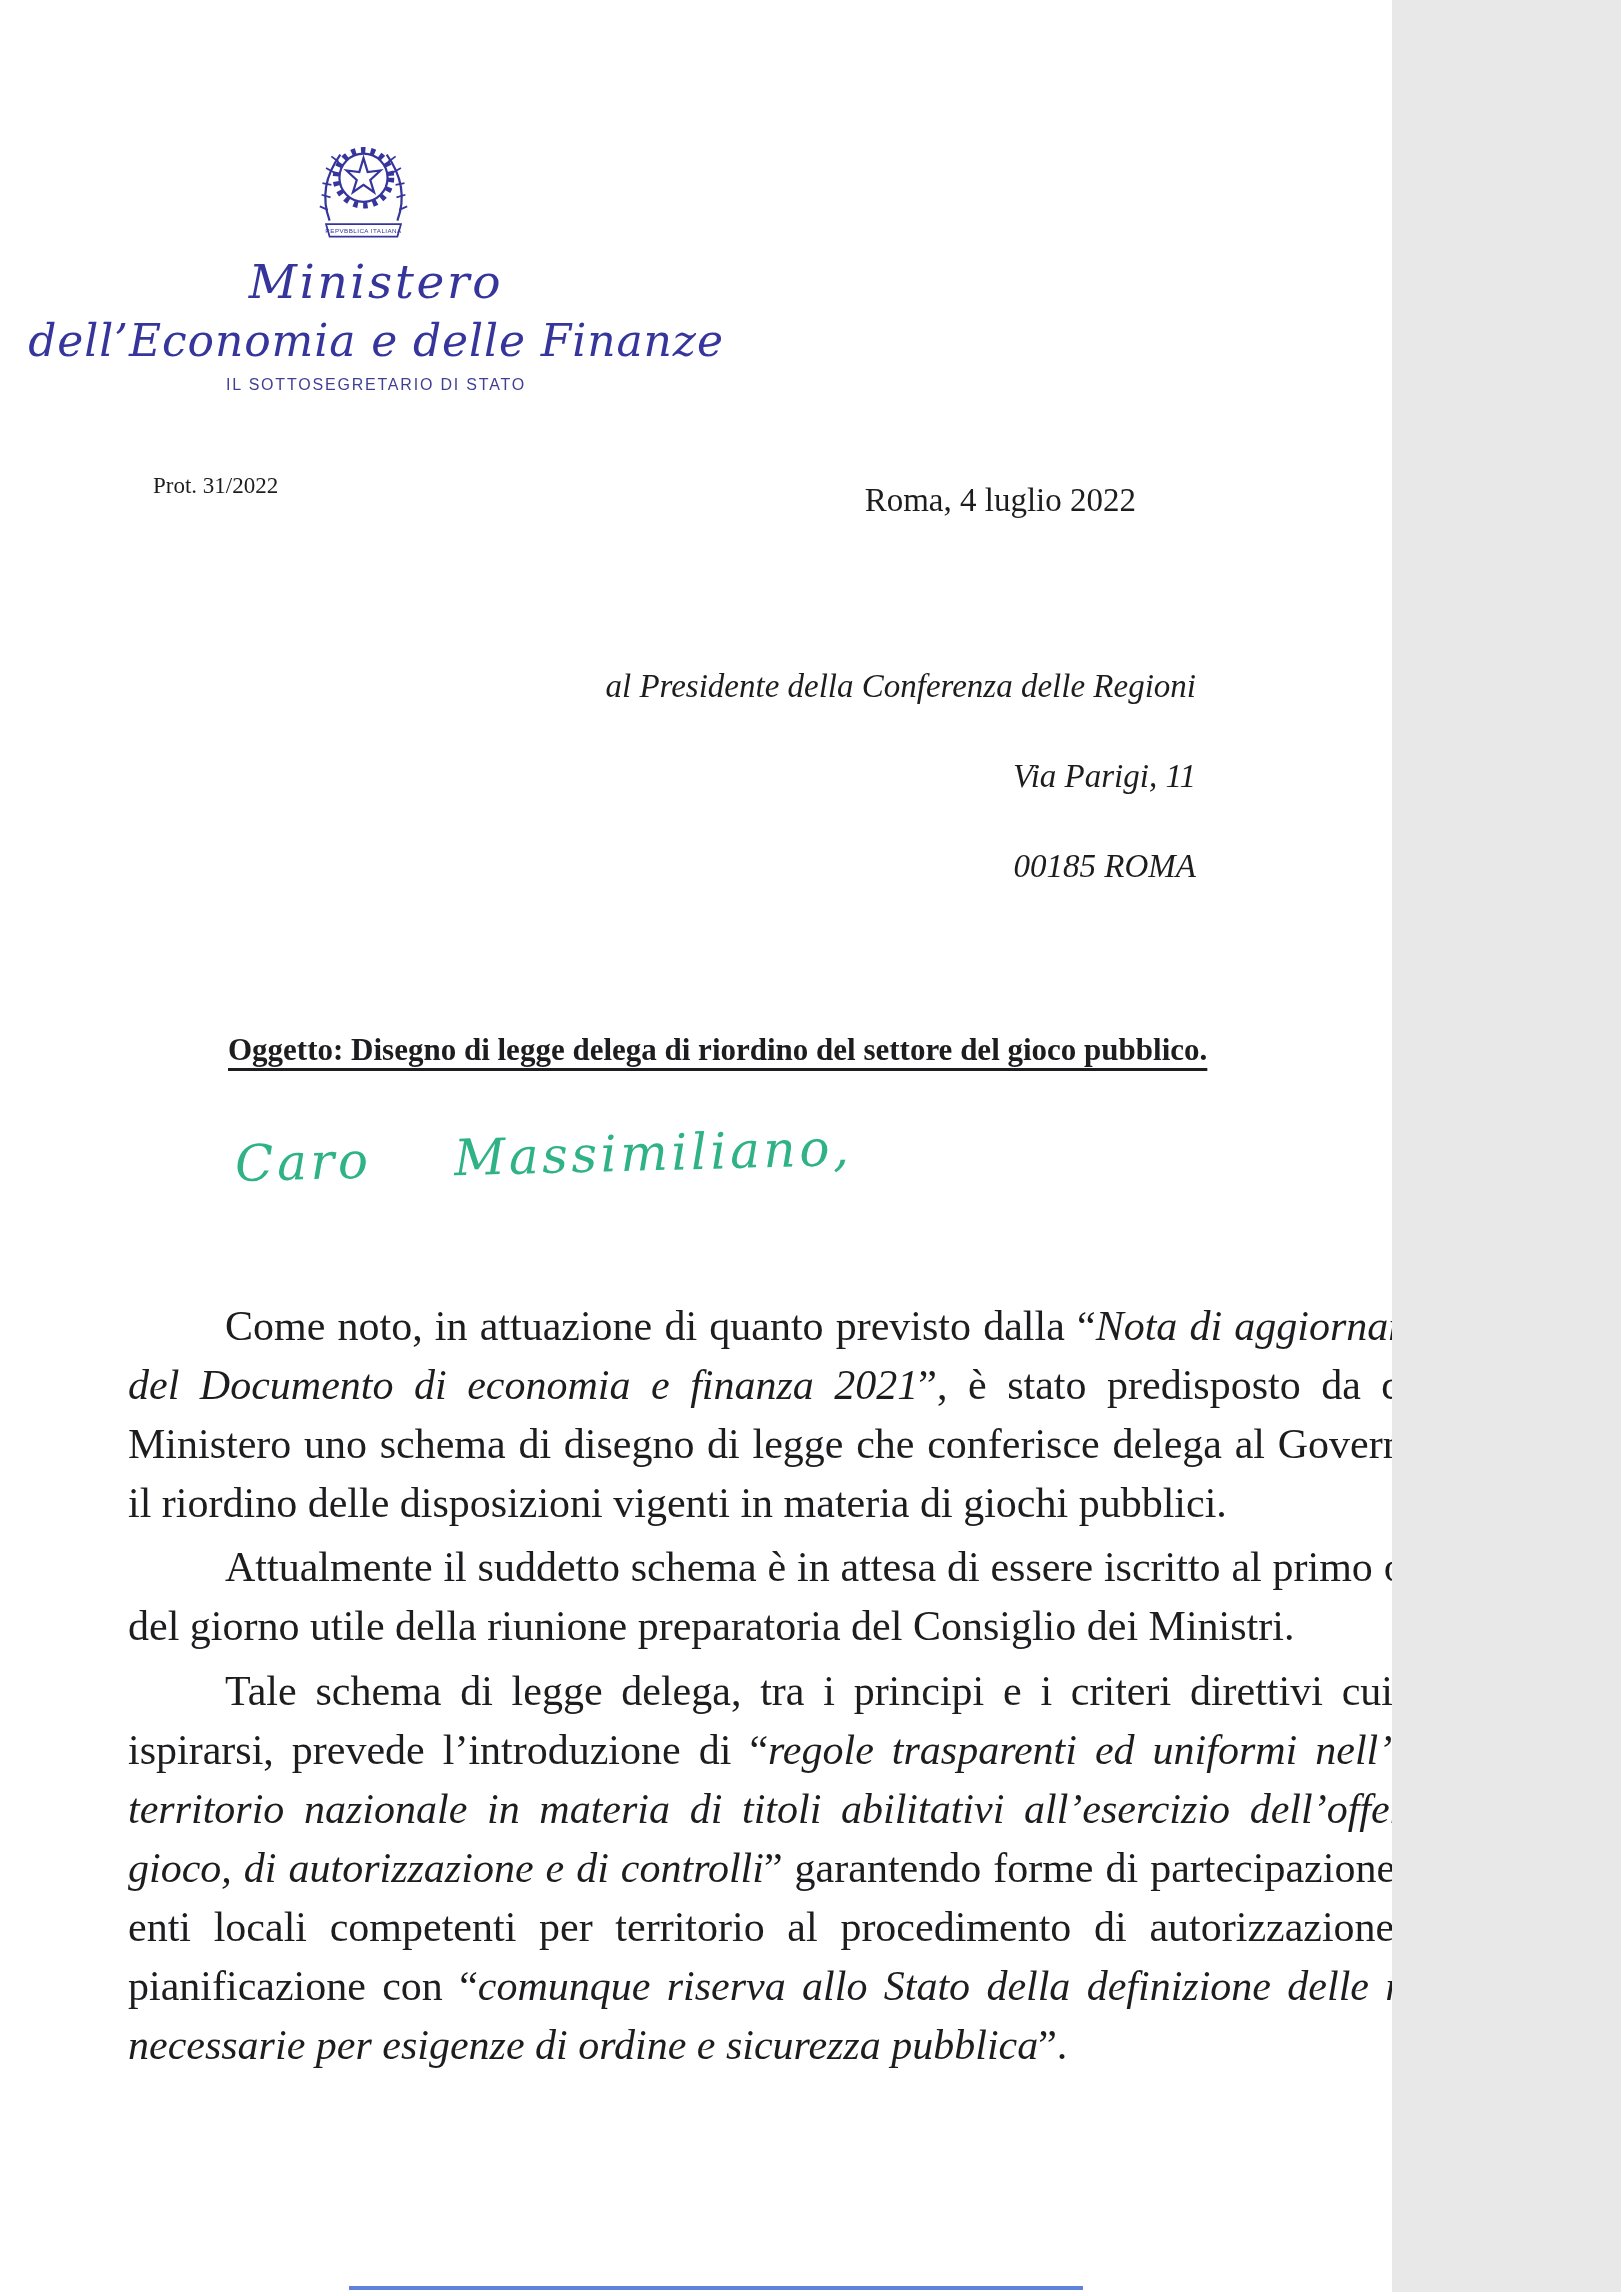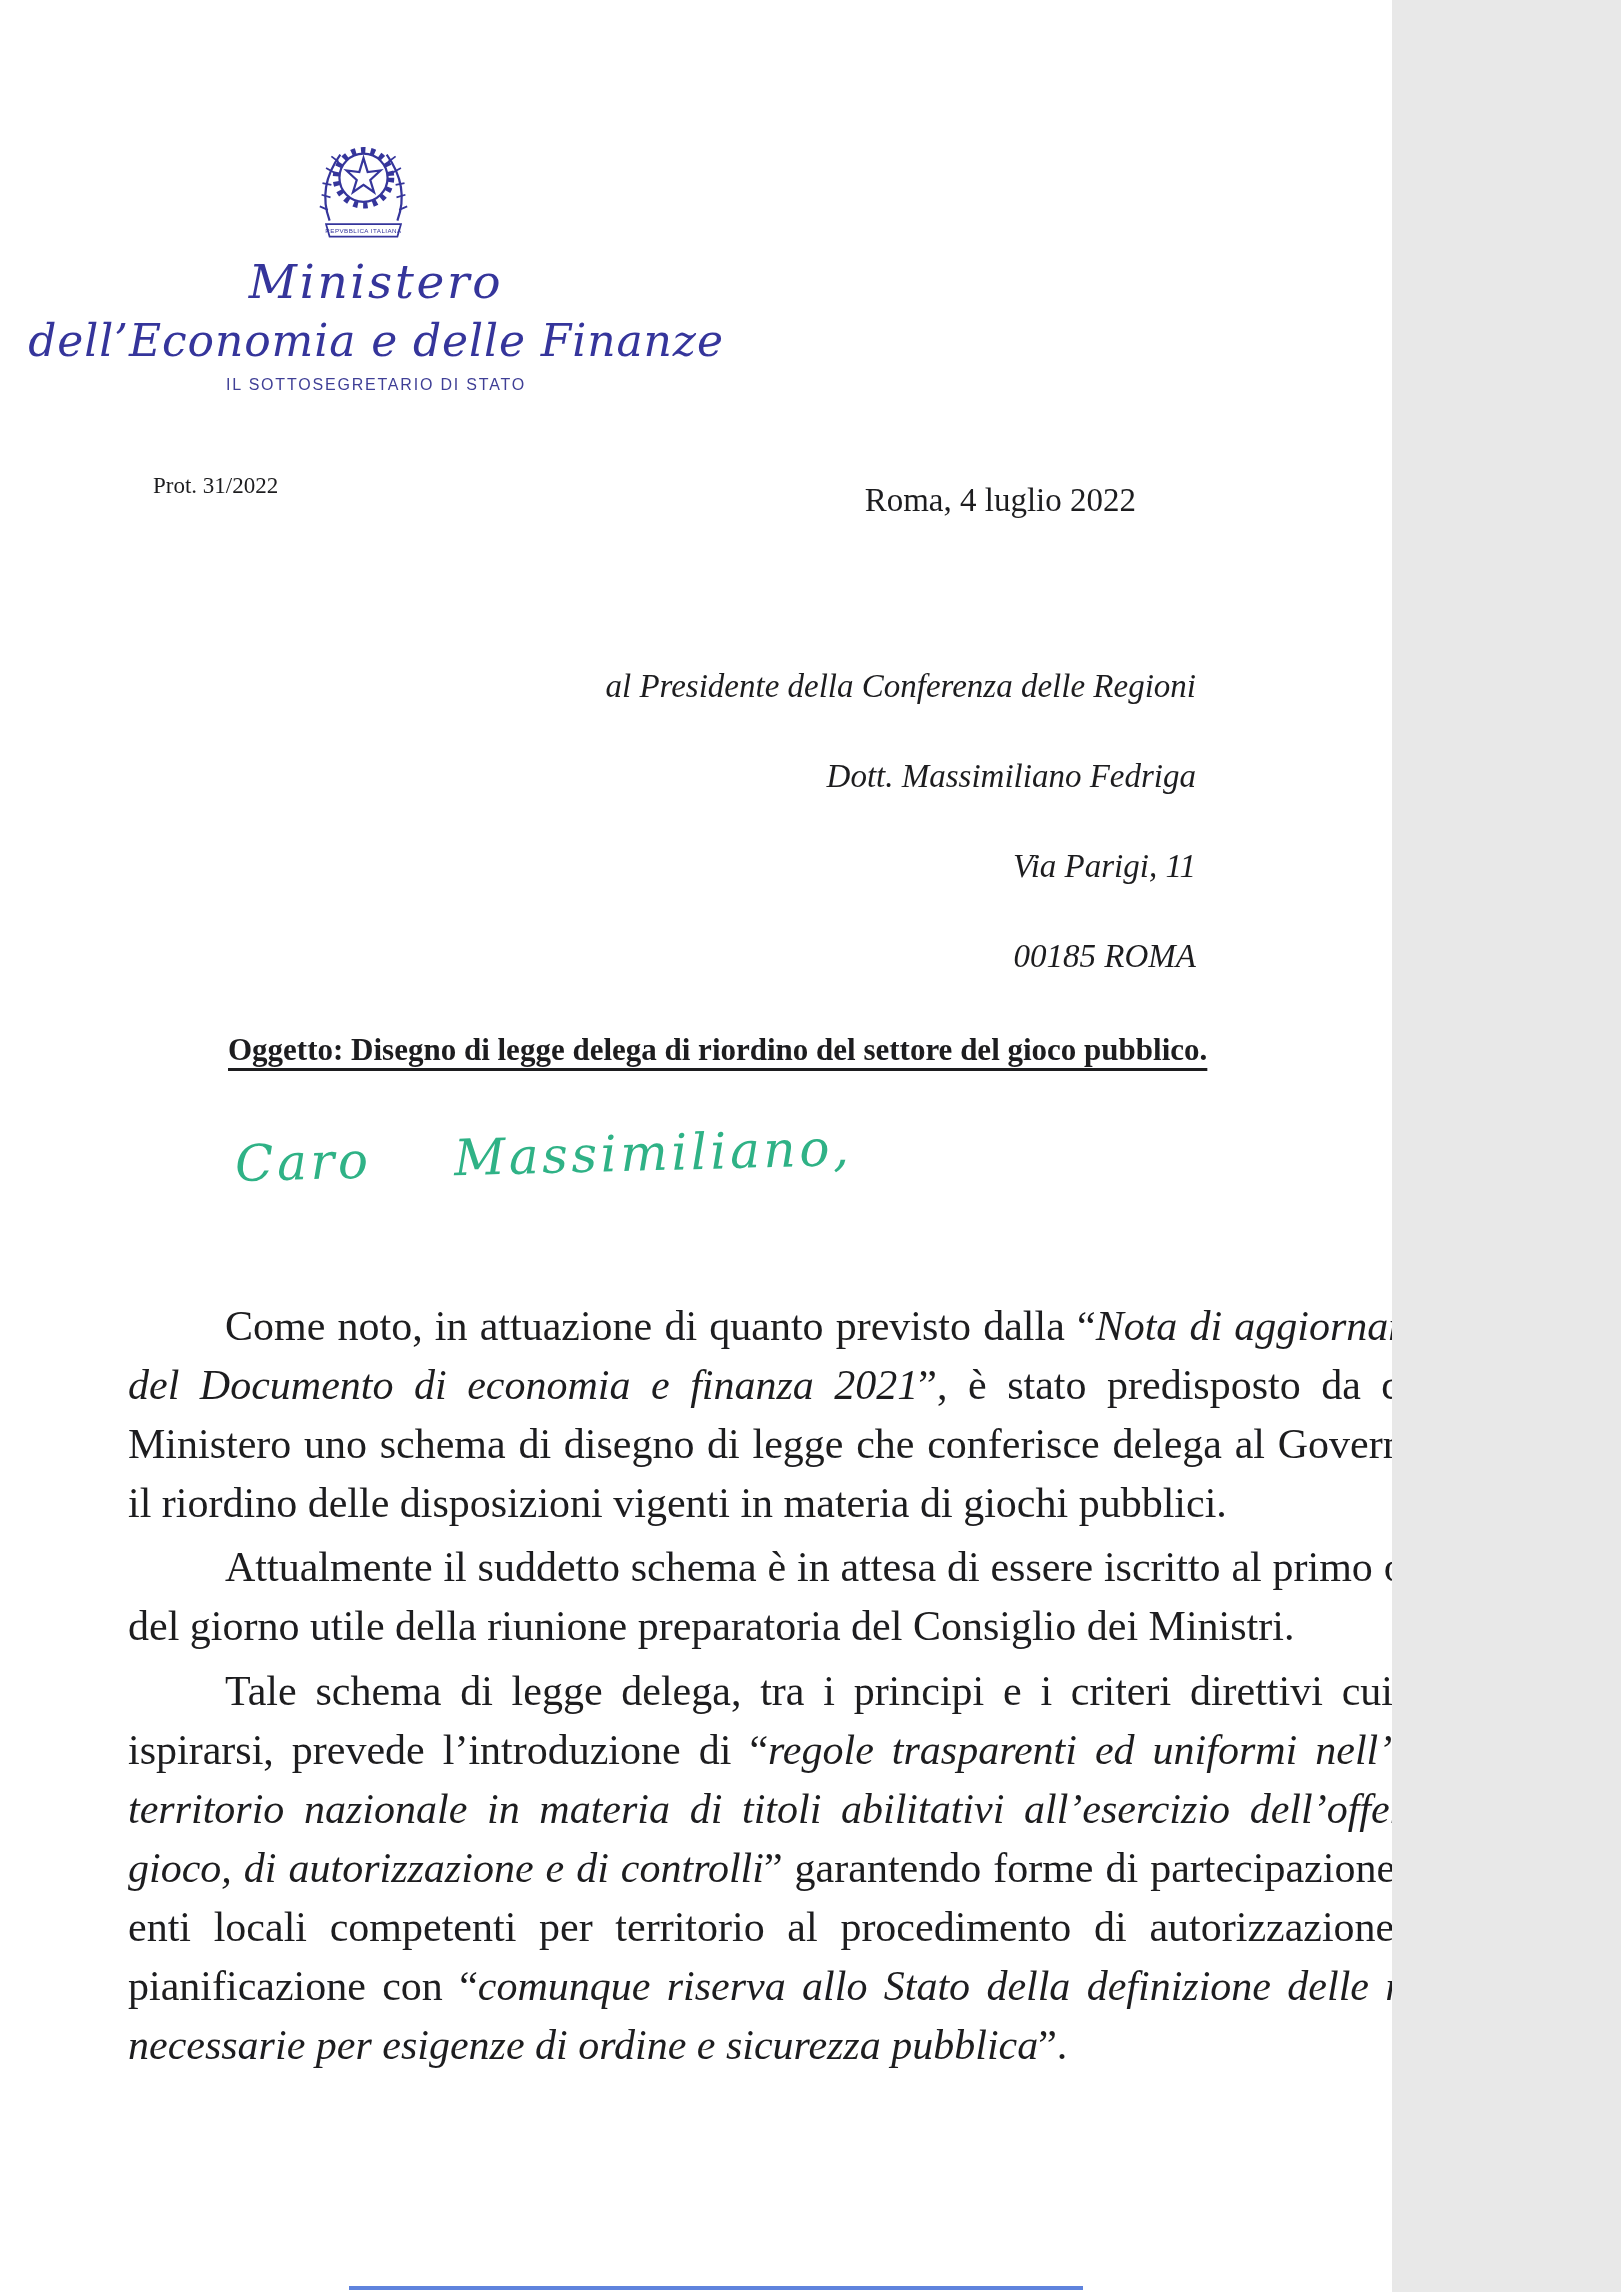--- a/index.html
+++ b/index.html
@@ -101,21 +101,20 @@
     <div class="ministry-script ministry-line1">Ministero</div>
     <div class="ministry-script ministry-line2">dell’Economia e delle Finanze</div>
     <div class="office-line">IL SOTTOSEGRETARIO DI STATO</div>
   </div>
 
   <div class="protocol">Prot. 31/2022</div>
   <div class="place-date">Roma, 4 luglio 2022</div>
 
   <div class="recipient">
       <div class="recipient-line">al Presidente della Conferenza delle Regioni</div>
-      <div class="recipient-line">Dott. Massimiliano Fedriga</div>
       <div class="recipient-line">Via Parigi, 11</div>
       <div class="recipient-line">00185 ROMA</div>
     </div>
 
   <div class="subject">Oggetto: Disegno di legge delega di riordino del settore del gioco pubblico.</div>
 
   <div class="handwriting" style="color: rgb(47, 178, 134);">Caro Massimiliano,</div>
 
   <div class="body-text">
       <p><span>Come noto, in attuazione di quanto previsto dalla “</span><em>Nota di aggiornamento del Documento di economia e finanza 2021</em><span>”, è stato predisposto da questo Ministero uno schema di disegno di legge che conferisce delega al Governo per il riordino delle disposizioni vigenti in materia di giochi pubblici.</span></p>

